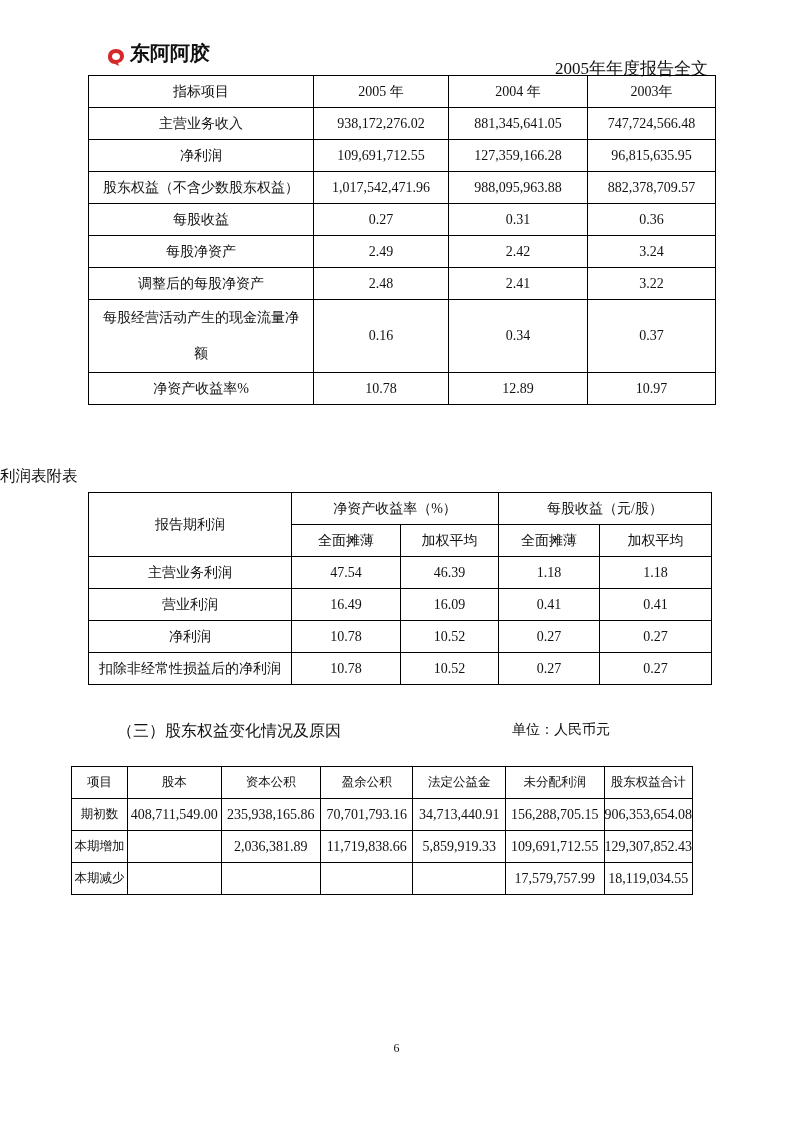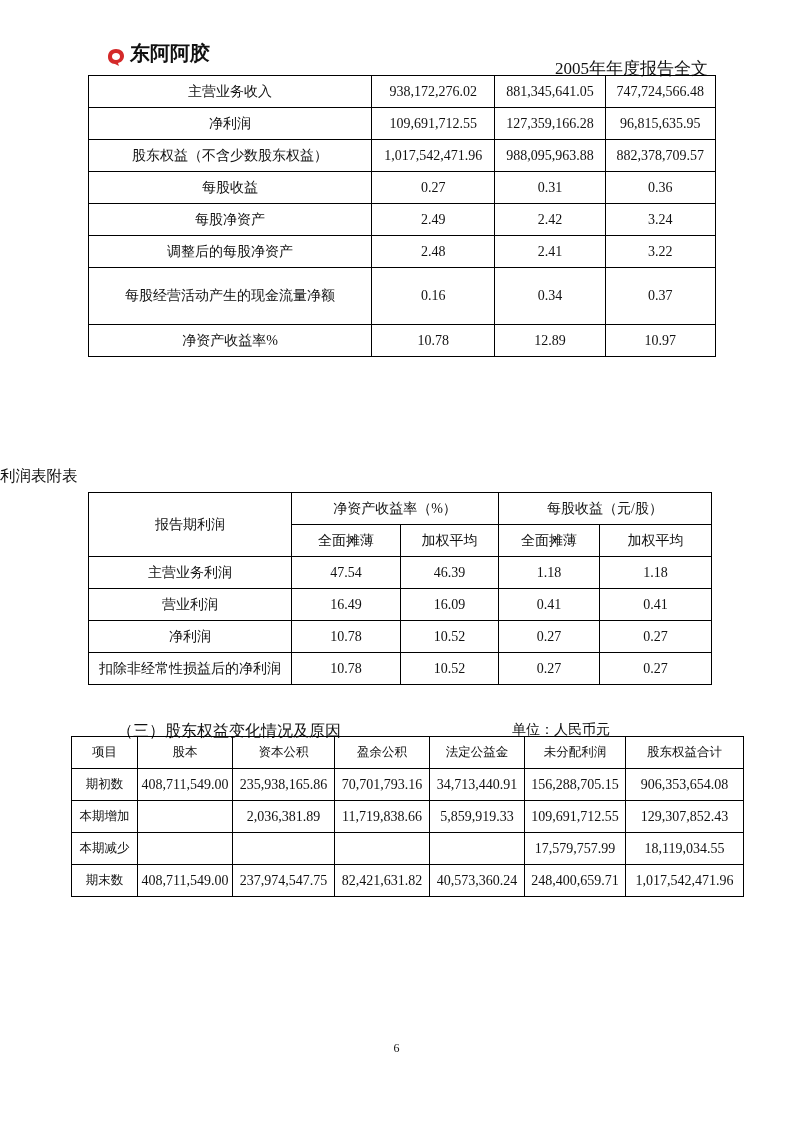--- a/index.html
+++ b/index.html
@@ -12,40 +12,46 @@
   table { border-collapse: collapse; position: absolute; }
   td, th { border: 1px solid #000; text-align: center; font-weight: normal; padding: 0; font-size: 14px; }
   #t1 { left: 88px; top: 75px; width: 628px; }
   #t1 td { height: 31px; }
   #t1 td.tall { height: 56px; line-height: 36px; }
   .caption { position: absolute; left: 0; width: 793px; top: 466px; text-align: left; font-size: 15.5px; }
   #t2 { left: 88px; top: 492px; width: 624px; }
   #t2 td { height: 31px; }
   .sec-title { position: absolute; left: 117px; top: 721px; font-size: 16px; }
   .unit { position: absolute; left: 512px; top: 721px; font-size: 14px; }
-  #t3 { left: 71px; top: 736px; width: 673px; }
+  #t3 { left: 71px; top: 766px; width: 622px; }
   #t3 td { height: 31px; font-size: 14px; }
   #t3 td.lbl { font-size: 12.5px; }
   .page-num { position: absolute; left: 0; width: 793px; top: 1041px; text-align: center; font-size: 12px; }
 </style>
 </head>
 <body>
 
 <div class="logo">
   <span class="logo-mark">
     <svg width="20" height="20" viewBox="0 0 20 20">
       <path d="M10 2 C4 2 2 6 2 10 C2 14 5 17 9 17 L13 19 L12 16 C16 15 18 12 18 9 C18 5 15 2 10 2 Z M10 6 C12.5 6 14 7.5 14 9.5 C14 11.5 12.5 13 10 13 C7.5 13 6 11.5 6 9.5 C6 7.5 7.5 6 10 6 Z" fill="#d42a2a" fill-rule="evenodd"></path>
     </svg>
   </span>
   <span class="logo-text">东阿阿胶</span>
 </div>
 <div class="report-title">2005年年度报告全文</div>
 
 <table id="t1">
   <tbody>
+      <tr>
+    <td style="width:224px">指标项目</td>
+    <td style="width:134px">2005 年</td>
+    <td style="width:138px">2004 年</td>
+    <td>2003年</td>
+  </tr>
   <tr>
     <td>主营业务收入</td>
     <td>938,172,276.02</td>
     <td>881,345,641.05</td>
     <td>747,724,566.48</td>
   </tr>
   <tr>
     <td>净利润</td>
     <td>109,691,712.55</td>
     <td>127,359,166.28</td>
@@ -170,25 +176,16 @@
   </tr>
   <tr>
     <td class="lbl">本期减少</td>
     <td></td>
     <td></td>
     <td></td>
     <td></td>
     <td>17,579,757.99</td>
     <td>18,119,034.55</td>
   </tr>
-  <tr>
-    <td class="lbl">期末数</td>
-    <td>408,711,549.00</td>
-    <td>237,974,547.75</td>
-    <td>82,421,631.82</td>
-    <td>40,573,360.24</td>
-    <td>248,400,659.71</td>
-    <td>1,017,542,471.96</td>
-  </tr>
 </tbody>
   </table>
 
 <div class="page-num">6</div>
 
 </body></html>

